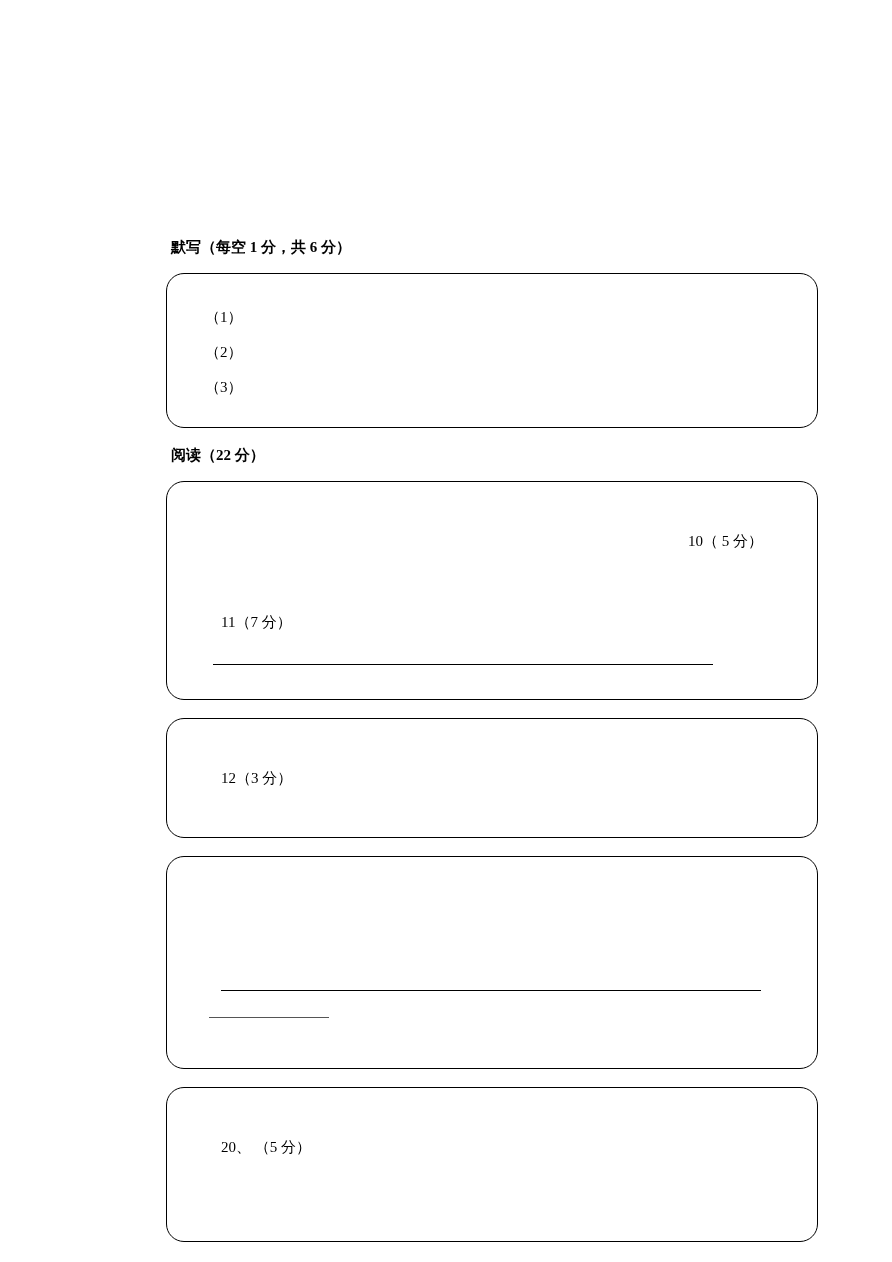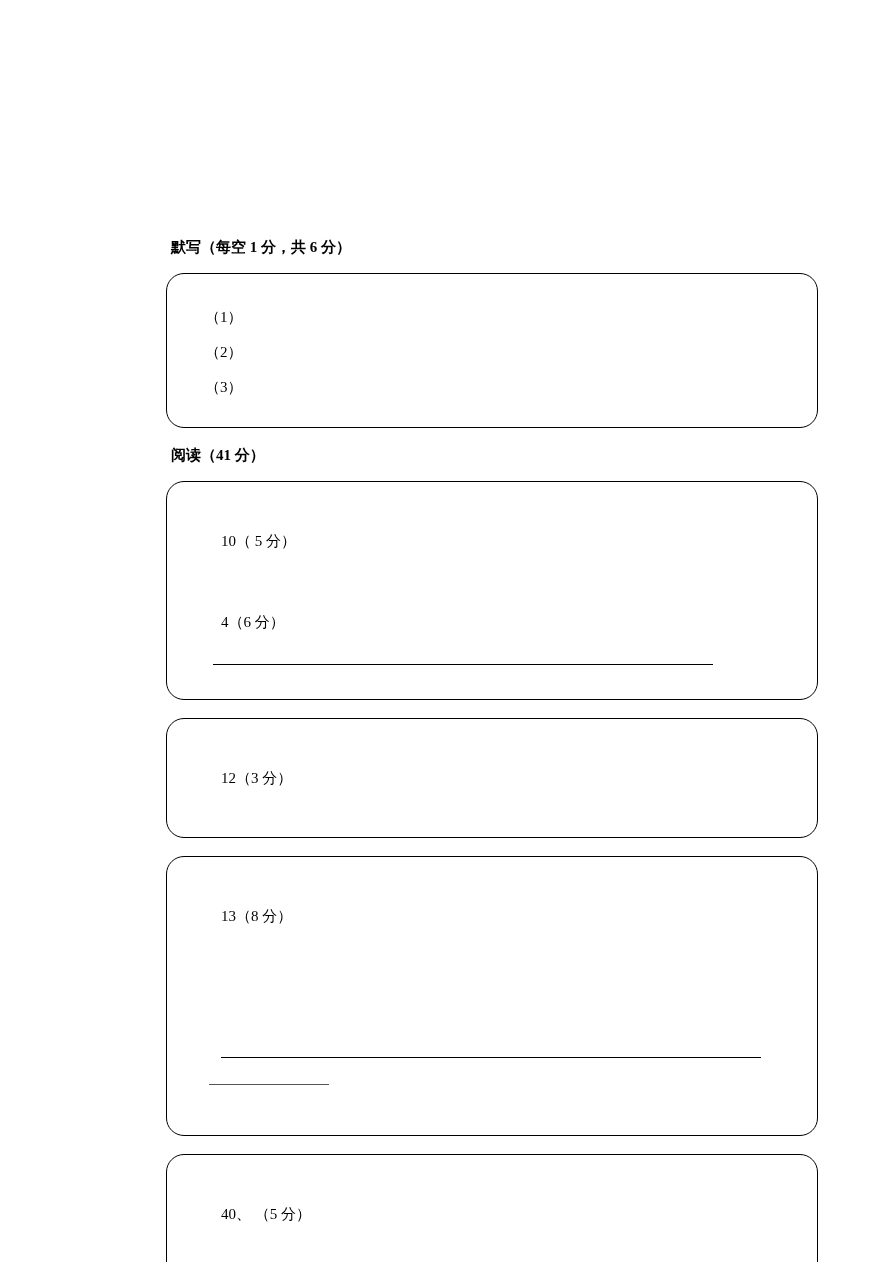--- a/index.html
+++ b/index.html
@@ -81,44 +81,41 @@
 <body>
 
 <div class="section-title">默写（每空 1 分，共 6 分）</div>
 
 <div class="box tall-1">
   <div class="box-row num-paren">（1）</div>
   <div class="box-row num-paren">（2）</div>
   <div class="box-row num-paren">（3）</div>
 </div>
 
-<div class="section-title">阅读（41 分）</div>
+<div class="section-title">阅读（22 分）</div>
 
 <div class="box tall-2">
-  <div class="box-row" style="margin-bottom:30px;">
+  <div class="box-row" style="margin-bottom:30px;text-align:right;">
     <span class="q-label">10（ 5 分）</span>
   </div>
   <div class="box-row">
-    <span class="q-label">4（6 分）</span>
+    <span class="q-label">11（7 分）</span>
     <span class="q-line"></span>
   </div>
 </div>
 
 <div class="box tall-3">
   <div class="box-row">
     <span class="q-label">12（3 分）</span>
   </div>
 </div>
 
 <div class="box tall-4">
-  <div class="box-row">
-    <span class="q-label">13（8 分）</span>
-  </div>
   <div style="margin-top:55px;">
     <span class="underline-full" style="display:inline-block; width:540px;"></span><span class="underline-tail"></span>
   </div>
 </div>
 
 <div class="box tall-5">
   <div class="box-row">
-    <span class="q-label">40、 （5 分）</span>
+    <span class="q-label">20、 （5 分）</span>
   </div>
 </div>
 
 </body></html>

